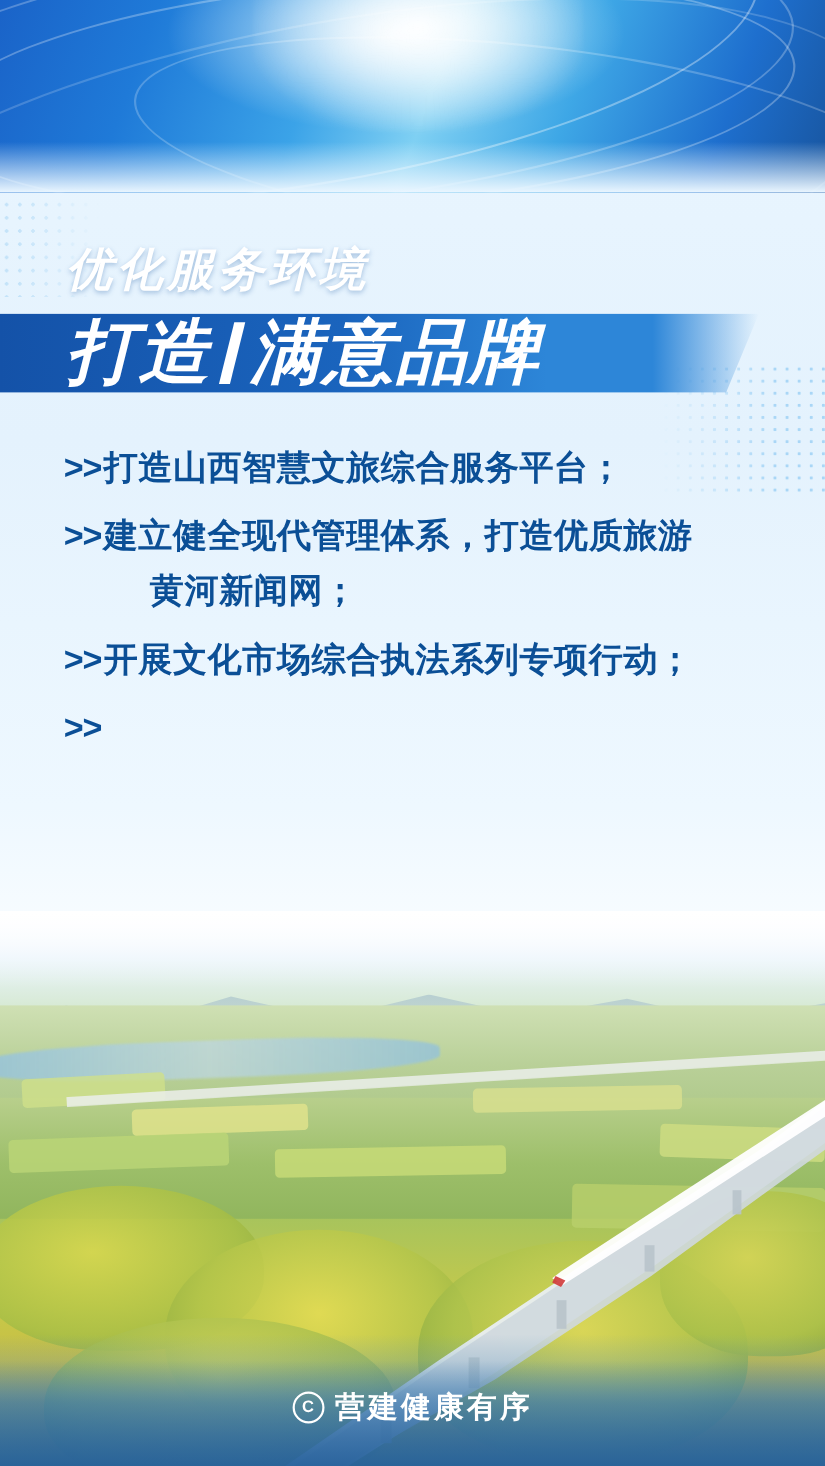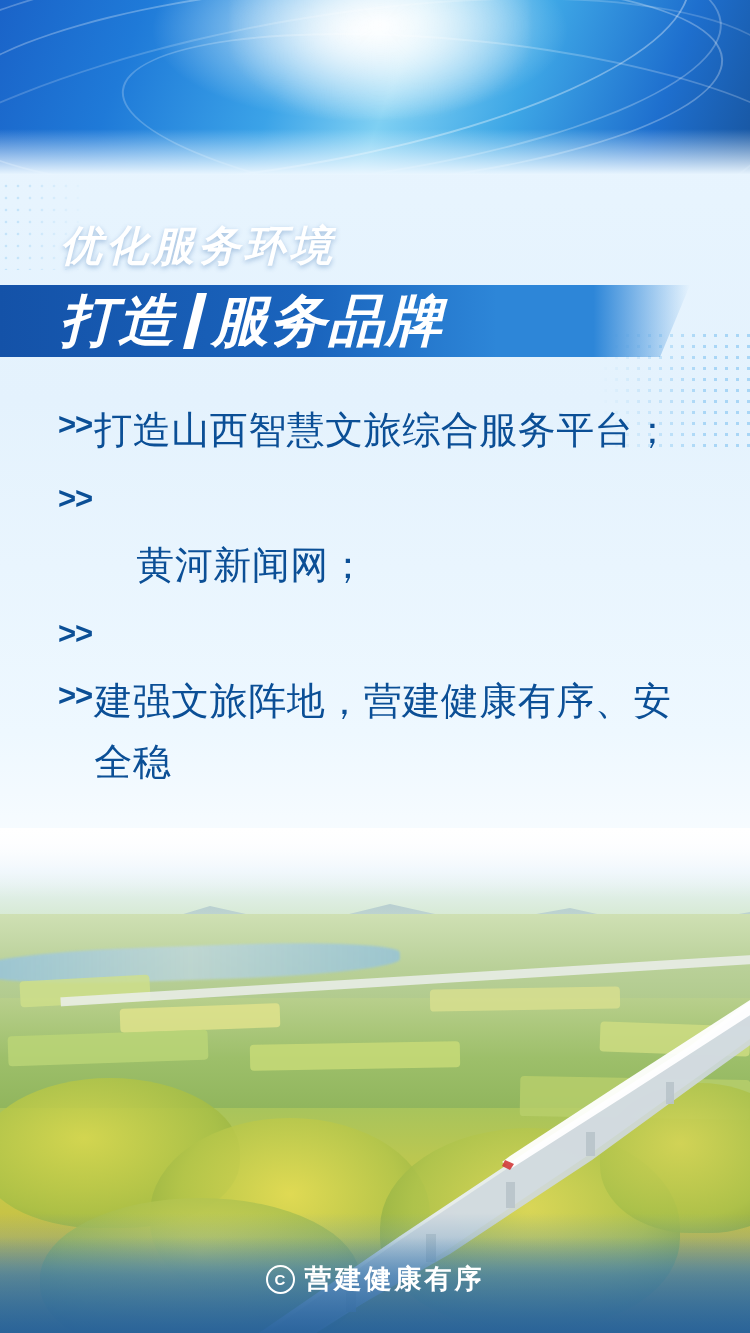--- a/index.html
+++ b/index.html
@@ -101,21 +101,21 @@
     width: 690px;
     background: linear-gradient(90deg, #1452a8 0%, #1a64bd 45%, #2d86d8 72%, #2d86d8 86%, rgba(45,134,216,0) 100%);
     clip-path: polygon(0 0, 690px 0, 660px 72px, 0 72px);
     display: flex;
     align-items: center;
   }
   .title-line2 {
     display: flex;
     align-items: center;
     margin-left: 60px;
-    font-size: 56px;
+    font-size: 64px;
     font-weight: 700;
     font-style: italic;
     line-height: 1;
     white-space: nowrap;
   }
   .title-part-a { color: #ffffff; letter-spacing: 2px; }
   .title-slash {
     display: inline-block;
     width: 10px;
     height: 56px;
@@ -139,22 +139,22 @@
   .arrows {
     flex: 0 0 auto;
     font-size: 31px;
     font-weight: 700;
     color: #0b4f96;
     line-height: 1.62;
     letter-spacing: -1px;
     margin-right: 2px;
   }
   .item-text {
-    font-size: 38px;
-    font-weight: 400;
+    font-size: 31px;
+    font-weight: 700;
     color: #0b4f96;
     line-height: 1.62;
     letter-spacing: 0.5px;
   }
 
   
   .photo {
     position: absolute;
     left: 0; bottom: 0;
     width: 750px;
@@ -284,48 +284,49 @@
 
   <div class="dots"></div>
   <div class="dots2"></div>
 
   <div class="title-block">
     <div class="title-line1">优化服务环境</div>
     <div class="title-bar">
       <div class="title-line2">
         <span class="title-part-a">打造</span>
         <span class="title-slash"></span>
-        <span class="title-part-b">服务品牌</span>
+        <span class="title-part-b">满意品牌</span>
       </div>
     </div>
   </div>
 
   <div class="content">
 
     <div class="item">
       <span class="arrows">&gt;&gt;</span>
       <span class="item-text">打造山西智慧文旅综合服务平台；</span>
+    </div>
+
+    <div class="item">
+      <span class="arrows">&gt;&gt;</span>
+      <span class="item-text">
+        <span>建立健全现代管理体系，打造优质旅游</span><br>
+        <span style="padding-left:42px;display:inline-block">黄河新闻网；</span>
+      </span>
+    </div>
+
+    <div class="item">
+      <span class="arrows">&gt;&gt;</span>
+      <span class="item-text">开展文化市场综合执法系列专项行动；</span>
     </div>
 
     <div class="item">
       <span class="arrows">&gt;&gt;</span>
       <span class="item-text">
         <br>
-        <span style="padding-left:42px;display:inline-block">黄河新闻网；</span>
-      </span>
-    </div>
-
-    <div class="item">
-      <span class="arrows">&gt;&gt;</span>
-    </div>
-
-    <div class="item">
-      <span class="arrows">&gt;&gt;</span>
-      <span class="item-text">
-        <span>建强文旅阵地，营建健康有序、安全稳</span><br>
       </span>
     </div>
 
   </div>
 
   <div class="photo">
     <div class="sky"></div>
     <div class="mountains"></div>
     <div class="far-field"></div>
     <div class="river"></div>

